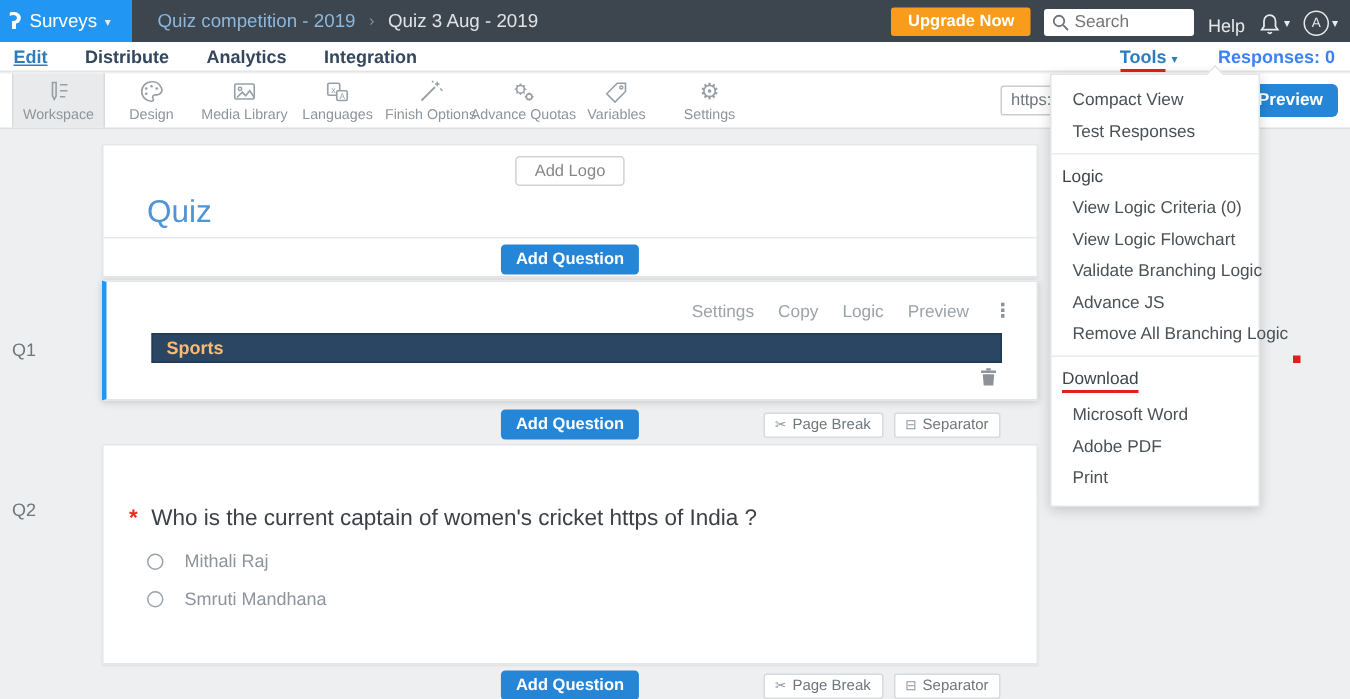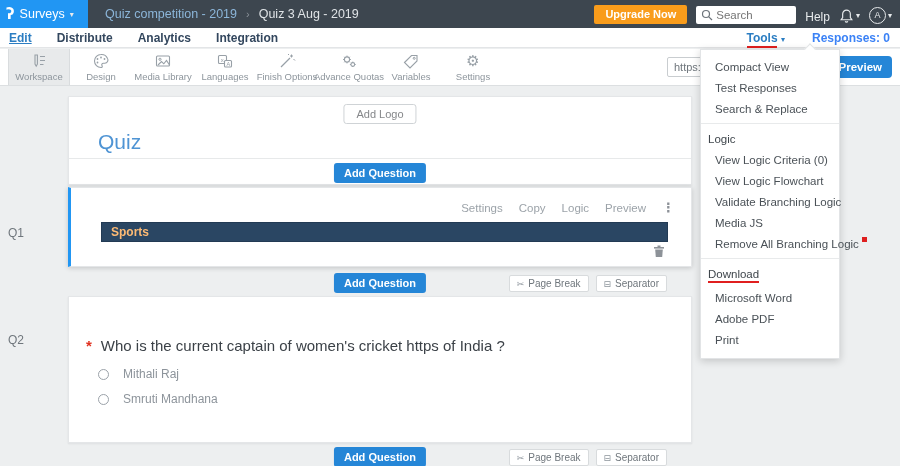--- a/index.html
+++ b/index.html
@@ -314,27 +314,26 @@
         <span>Separator</span>
       </button>
     </div>
   </div>
 </div>
 
 <div class="tools-menu">
   <div class="menu-caret"></div>
   <div class="menu-item">Compact View</div>
   <div class="menu-item">Test Responses</div>
-  <div class="menu-item">Search &amp; Replace</div>
   <div class="menu-divider"></div>
   <div class="menu-header">Logic</div>
   <div class="menu-item">View Logic Criteria (0)</div>
   <div class="menu-item">View Logic Flowchart</div>
   <div class="menu-item">Validate Branching Logic</div>
-  <div class="menu-item">Media JS</div>
+  <div class="menu-item">Advance JS</div>
   <div class="menu-item">Remove All Branching Logic</div>
   <div class="menu-divider"></div>
   <div class="menu-header"><span class="download-underline">Download</span></div>
   <div class="menu-item">Microsoft Word</div>
   <div class="menu-item">Adobe PDF</div>
   <div class="menu-item">Print</div>
 </div>
 
 <div class="red-dot"></div>
 

